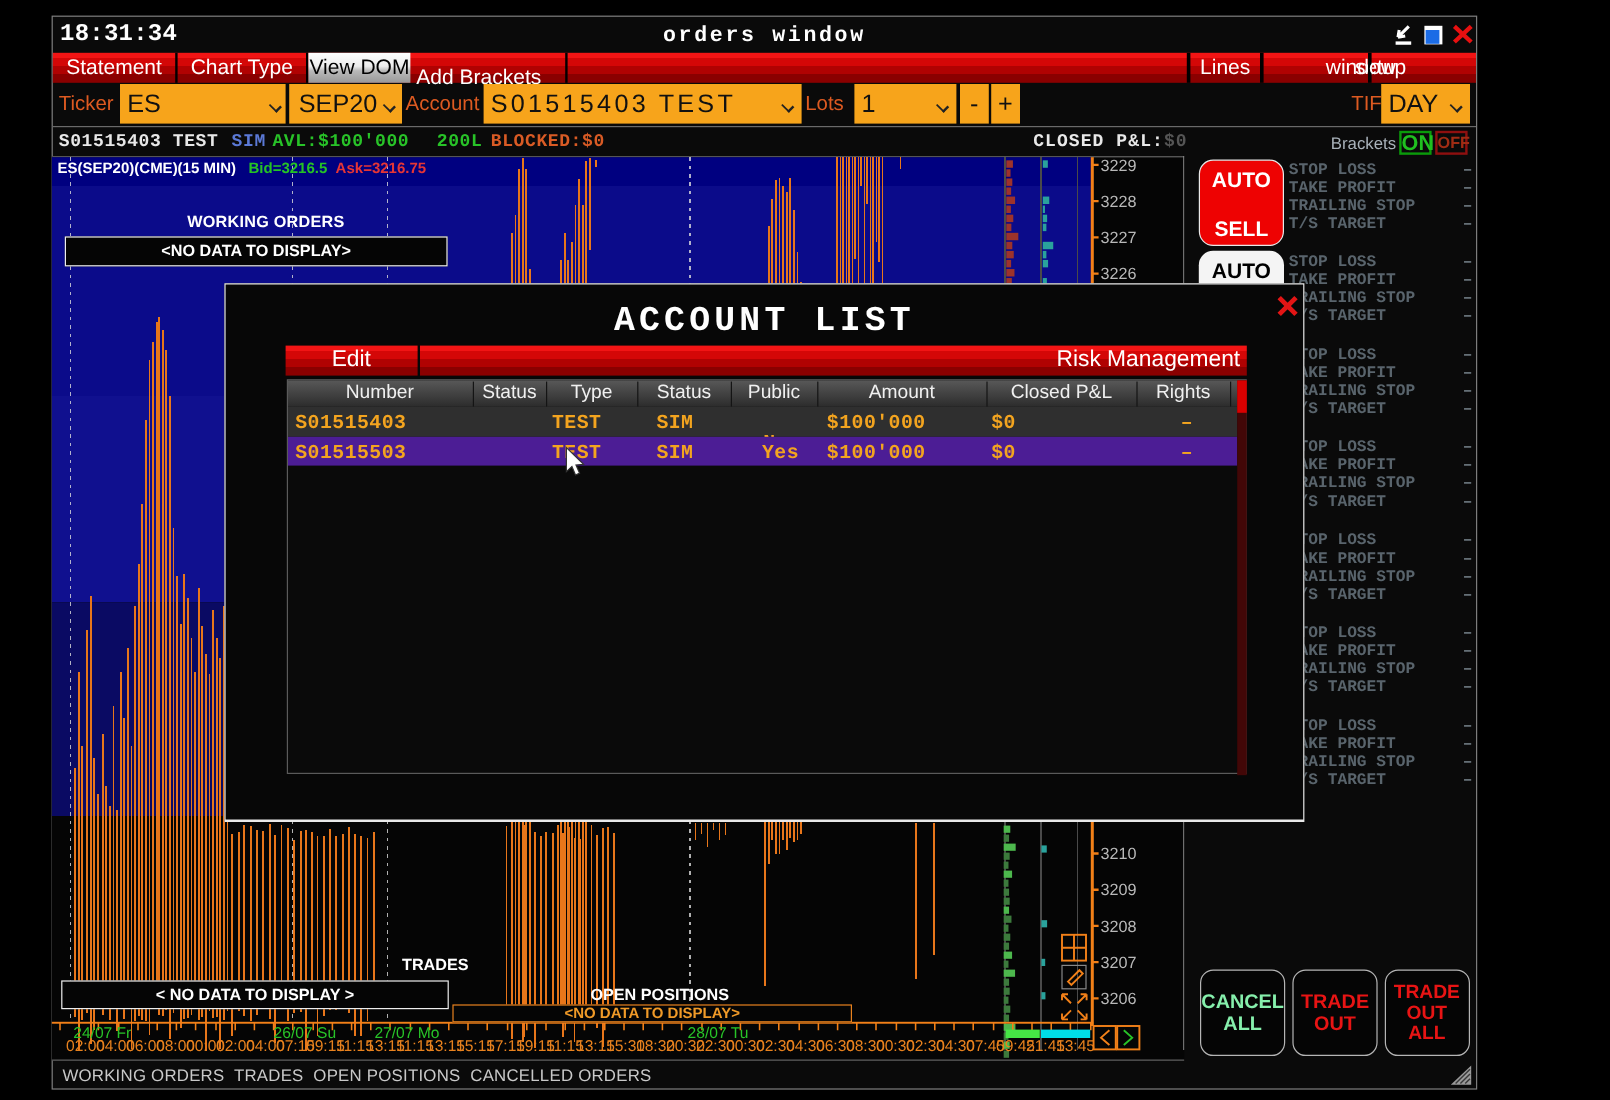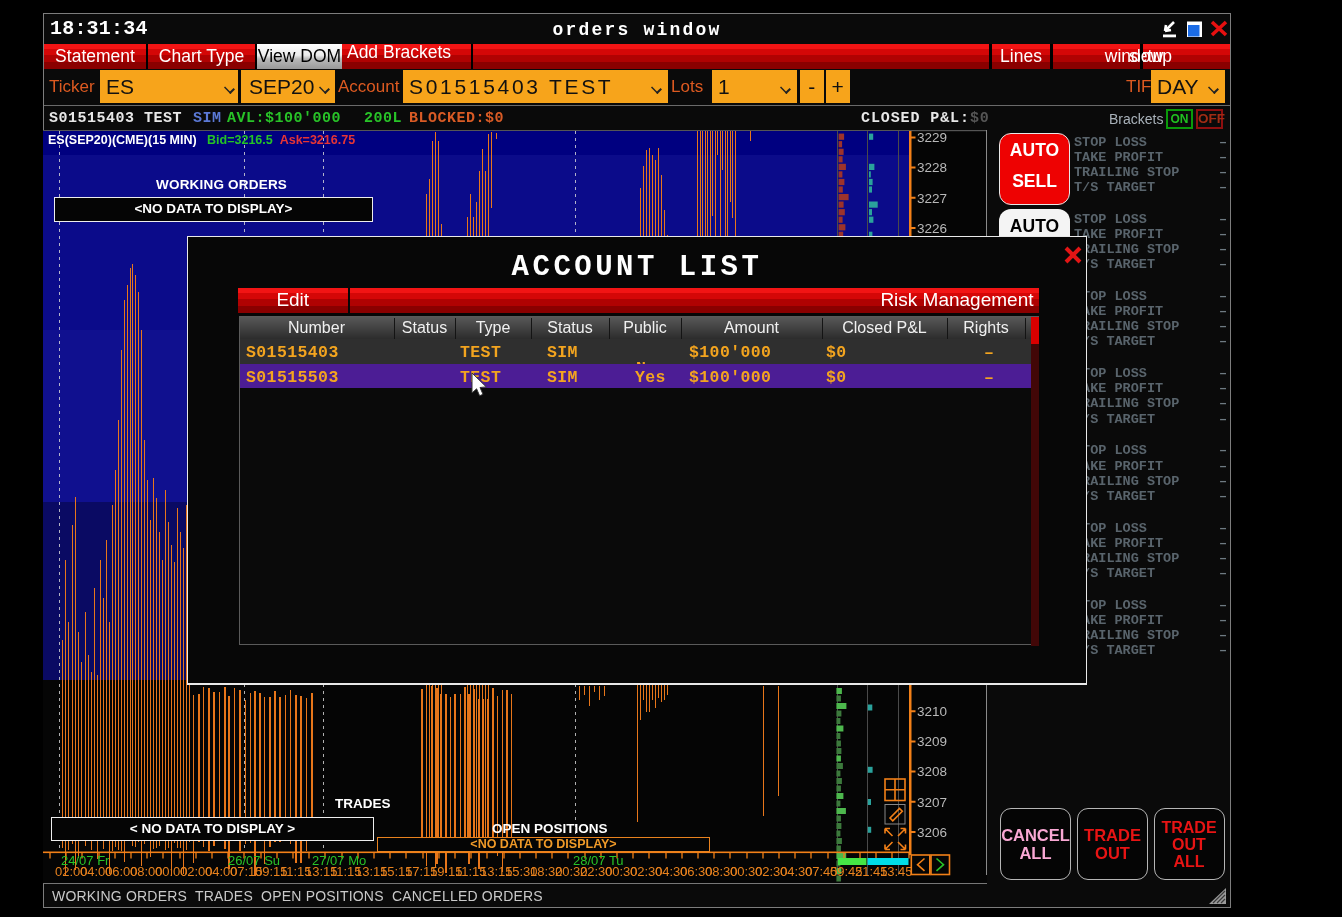--- a/index.html
+++ b/index.html
@@ -32,21 +32,21 @@
 <rect x="28" y="6" width="11.5" height="11.5" fill="#1b6ce6"></rect>
 <path d="M52 3 L66 16 M66 3 L52 16" stroke="#e81010" stroke-width="3.6"></path>
 </svg>
 
 <div class="abs redgrad" style="left:44px;top:44px;width:1186px;height:25px"></div>
 <div class="menubtn" style="left:44px;top:44px;width:102px">Statement</div>
 <div class="abs" style="left:146px;top:44px;width:2px;height:25px;background:#000"></div>
 <div class="menubtn" style="left:148px;top:44px;width:107px">Chart Type</div>
 <div class="abs" style="left:255px;top:44px;width:2px;height:25px;background:#000"></div>
 <div class="menubtn" style="left:257px;top:44px;width:85px;background:linear-gradient(#fff 0%,#ececec 45%,#b9b9b9 60%,#999 100%);color:#000">View DOM</div>
-<div class="menubtn" style="left:343px;top:40px;width:112px">Add Brackets</div>
+<div class="menubtn" style="left:343px;top:52px;width:112px">Add Brackets</div>
 <div class="abs" style="left:471px;top:44px;width:2px;height:25px;background:#000"></div>
 <div class="abs" style="left:989px;top:44px;width:3px;height:25px;background:#000"></div>
 <div class="menubtn" style="left:992px;top:44px;width:58px">Lines</div>
 <div class="abs" style="left:1050px;top:44px;width:3px;height:25px;background:#000"></div>
 <div class="menubtn" style="left:1114px;top:44px;width:73px">setup</div>
 <div class="abs" style="left:1140px;top:44px;width:3px;height:25px;background:#000"></div>
 <div class="menubtn" style="left:1081px;top:44px;width:106px">window</div>
 
 <div class="olabel" style="left:49px">Ticker</div>
 <div class="amber" style="left:100px;width:138px;padding-left:6px">ES</div>
@@ -66,21 +66,21 @@
 <div class="chev" style="left:1209px;top:84px"></div>
 
 <div class="abs" style="left:44px;top:105px;width:1186px;height:1px;background:#6a6a6a"></div>
 <div class="abs pxw" style="left:49px;top:110px;color:#e8e8e8">S01515403 TEST</div>
 <div class="abs pxw" style="left:193px;top:110px;color:#5b79d6">SIM</div>
 <div class="abs pxw" style="left:227px;top:110px;color:#28c328">AVL:$100'000</div>
 <div class="abs pxw" style="left:364px;top:110px;color:#28c328">200L</div>
 <div class="abs pxw" style="left:409px;top:110px;color:#d95b25">BLOCKED:$0</div>
 <div class="abs pxw" style="left:861px;top:110px;color:#e8e8e8;letter-spacing:.9px">CLOSED P&amp;L:<span style="color:#555">$0</span></div>
 <div class="abs" style="left:1109px;top:111px;color:#a9b2ba;font-size:14px">Brackets</div>
-<div class="abs" style="left:1166px;top:109px;width:27px;height:20px;border:2px solid #0a9a0a;color:#20c020;font-size:12px;font-weight:bold;text-align:center;line-height:16px">ON</div>
+<div class="abs" style="left:1166px;top:109px;width:27px;height:20px;border:2px solid #0a9a0a;color:#20c020;font-size:18px;font-weight:bold;text-align:center;line-height:16px">ON</div>
 <div class="abs" style="left:1196px;top:109px;width:27px;height:20px;border:2px solid #8e0f0f;color:#a02c14;font-size:13.5px;font-weight:bold;text-align:center;line-height:16px">OFF</div>
 
 <svg class="abs" style="left:43px;top:130px" width="944" height="754" viewBox="0 0 944 754">
 <rect x="0" y="0" width="944" height="754" fill="#050505"></rect>
 <rect x="0" y="0" width="944" height="1.2" fill="#555"></rect>
 <rect x="0" y="1" width="866" height="24" fill="#000080"></rect>
 <rect x="0" y="25" width="866" height="175" fill="#0b0b8a"></rect>
 <rect x="0" y="200" width="866" height="172" fill="#10108f"></rect>
 <rect x="0" y="372" width="866" height="178" fill="#0a0a63"></rect>
 <g stroke="#dcdcdc" stroke-width="1" stroke-dasharray="3 4" opacity=".8" shape-rendering="crispEdges">
@@ -228,21 +228,21 @@
 <div class="abs" style="left:48px;top:132.5px;font-weight:bold;font-size:12.5px;color:#fff">ES(SEP20)(CME)(15 MIN)<span style="color:#25c325">&nbsp;&nbsp; Bid=3216.5</span><span style="color:#e63535">&nbsp;&nbsp;Ask=3216.75</span></div>
 <div class="abs" style="left:156px;top:177px;color:#fff;font-weight:bold;font-size:13.5px;letter-spacing:.2px">WORKING ORDERS</div>
 <div class="abs" style="left:54px;top:197px;width:319px;height:25px;border:1.5px solid #eee;background:#050505;color:#fff;font-weight:bold;font-size:13.5px;text-align:center;line-height:22px">&lt;NO DATA TO DISPLAY&gt;</div>
 <div class="abs" style="left:335px;top:796px;color:#fff;font-weight:bold;font-size:13.5px">TRADES</div>
 <div class="abs" style="left:51px;top:817px;width:323px;height:24px;border:1.5px solid #eee;background:#050505;color:#fff;font-weight:bold;font-size:13.5px;text-align:center;line-height:21px">&lt; NO DATA TO DISPLAY &gt;</div>
 <div class="abs" style="left:492px;top:821px;color:#fff;font-weight:bold;font-size:13.5px">OPEN POSITIONS</div>
 <div class="abs" style="left:377px;top:837px;width:333px;height:15px;border:1px solid #e8821e;background:#050505;color:#f09a28;font-weight:bold;font-size:12.5px;text-align:center;line-height:13px">&lt;NO DATA TO DISPLAY&gt;</div>
 
 <div class="abs" style="left:999px;top:133px;width:71px;height:72px;background:#ee0202;border:1px solid #e8e8e8;border-radius:12px;color:#fff;font-weight:bold;font-size:17.5px;text-align:center">
     <div style="margin-top:6px">AUTO</div>
-    <div style="margin-top:10px">SELL</div>
+    <div style="margin-top:20px">SELL</div>
   </div>
 <div class="abs" style="left:999px;top:209px;width:71px;height:72px;background:#f4f4f4;border-radius:12px;color:#000;font-weight:bold;font-size:17.5px;text-align:center">
     <div style="margin-top:7px">AUTO</div>
   </div>
 <div class="br" style="left:1074px;top:135.0px">STOP LOSS</div>
 <div class="brd" style="left:1219px;top:135.0px">–</div>
 <div class="br" style="left:1074px;top:150.1px">TAKE PROFIT</div>
 <div class="brd" style="left:1219px;top:150.1px">–</div>
 <div class="br" style="left:1074px;top:165.1px">TRAILING STOP</div>
 <div class="brd" style="left:1219px;top:165.1px">–</div>
@@ -289,21 +289,21 @@
 <div class="br" style="left:1074px;top:565.7px">T/S TARGET</div>
 <div class="brd" style="left:1219px;top:565.7px">–</div>
 <div class="br" style="left:1074px;top:597.6px">STOP LOSS</div>
 <div class="brd" style="left:1219px;top:597.6px">–</div>
 <div class="br" style="left:1074px;top:612.7px">TAKE PROFIT</div>
 <div class="brd" style="left:1219px;top:612.7px">–</div>
 <div class="br" style="left:1074px;top:627.7px">TRAILING STOP</div>
 <div class="brd" style="left:1219px;top:627.7px">–</div>
 <div class="br" style="left:1074px;top:642.8px">T/S TARGET</div>
 <div class="brd" style="left:1219px;top:642.8px">–</div>
-<div class="btn3" style="left:1000px;color:#f9a8d4">CANCEL<br>ALL</div>
+<div class="btn3" style="left:1000px;color:#86efac">CANCEL<br>ALL</div>
 <div class="btn3" style="left:1077px;color:#e81414">TRADE<br>OUT</div>
 <div class="btn3" style="left:1153.5px;color:#e81414;font-size:16px;line-height:17px">TRADE<br>OUT<br>ALL</div>
 
 <div class="abs" style="left:52px;top:888px;color:#c9c9c9;font-size:14px;letter-spacing:.2px">WORKING ORDERS&nbsp; TRADES&nbsp; OPEN POSITIONS&nbsp; CANCELLED ORDERS</div>
 <svg class="abs" style="left:1205px;top:886px" width="24" height="21" viewBox="0 0 24 21">
 <path d="M21 2V18H4Z" fill="#9a9a9a"></path>
     <path d="M8 17L20 5M12 17L20 9M16 17L20 13" stroke="#3a3a3a" stroke-width="1.2"></path>
 </svg>
 
 <div class="abs" style="left:187px;top:236px;width:900px;height:449px;background:#070707;border:1.5px solid #e9e9e9;border-bottom-width:2px;z-index:50">

